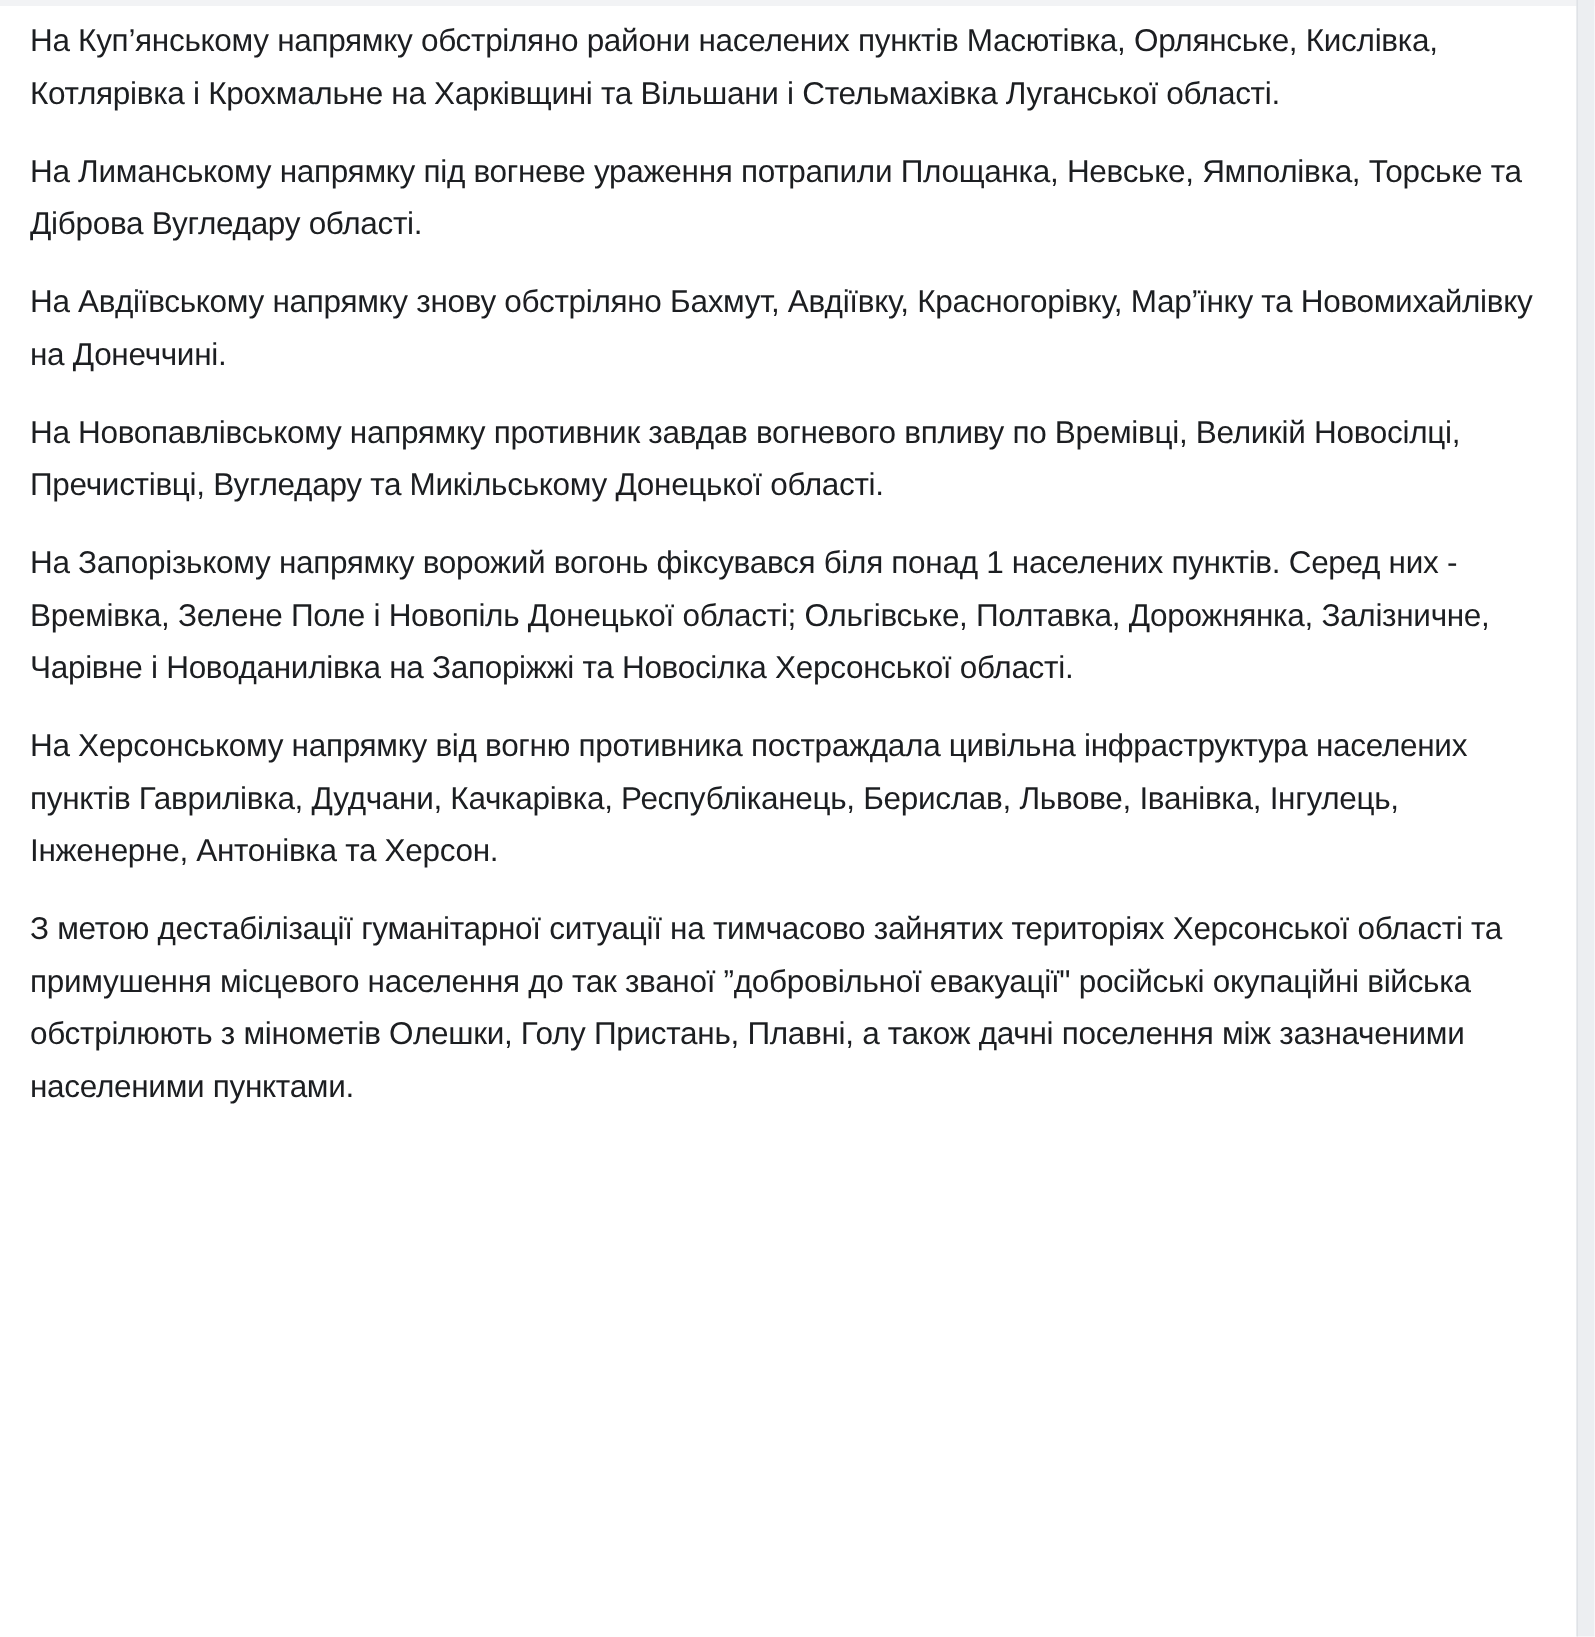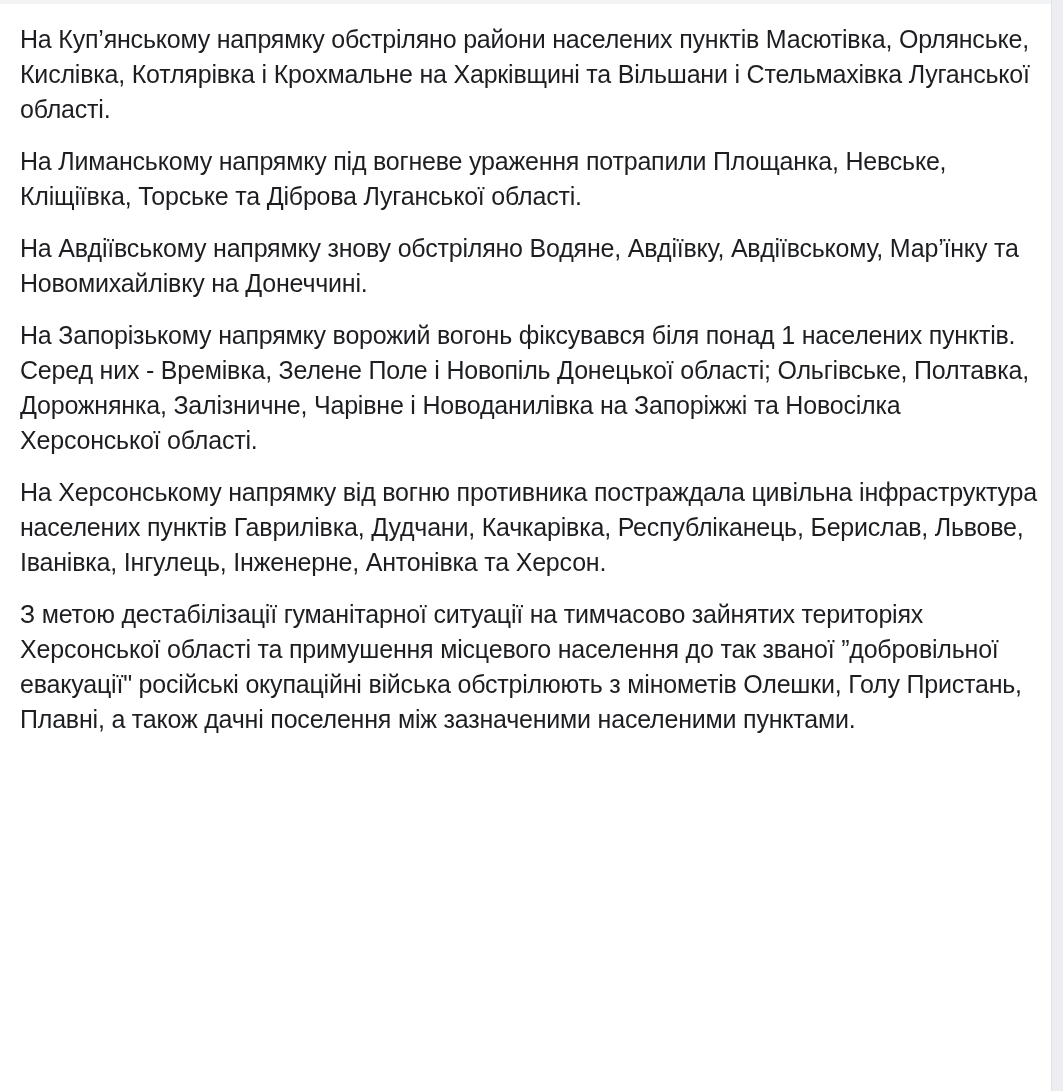--- a/index.html
+++ b/index.html
@@ -17,25 +17,25 @@
   .top-strip {
     position: absolute;
     top: 0;
     left: 0;
     right: 0;
     height: 4px;
     background: #f2f3f5;
   }
   .content {
     position: absolute;
-    top: 16px;
+    top: 4px;
     left: 20px;
     width: 1020px;
     color: #1c1e21;
-    font-size: 25px;
+    font-size: 21px;
     line-height: 35px;
     letter-spacing: -0.2px;
     padding-top: 6px;
   }
   .content p {
     margin: 0 0 17px 0;
     padding: 0;
   }
   .scrollbar {
     position: absolute;
@@ -48,20 +48,21 @@
     box-sizing: border-box;
   }
 </style>
 </head>
 <body>
 
 <div class="top-strip"></div>
 
 <div class="content">
   <p>На Куп’янському напрямку обстріляно райони населених пунктів Масютівка, Орлянське, Кислівка, Котлярівка і Крохмальне на Харківщині та Вільшани і Стельмахівка Луганської області.</p>
-  <p>На Лиманському напрямку під вогневе ураження потрапили Площанка, Невське, Кліщіївка, Торське та Діброва Луганської області.</p>
-  <p>На Авдіївському напрямку знову обстріляно Водяне, Авдіївку, Авдіївському, Мар’їнку та Новомихайлівку на Донеччині.</p>
+  <p>На Лиманському напрямку під вогневе ураження потрапили Площанка, Невське, Ямполівка, Торське та Діброва Вугледару області.</p>
+  <p>На Авдіївському напрямку знову обстріляно Бахмут, Авдіївку, Красногорівку, Мар’їнку та Новомихайлівку на Донеччині.</p>
+  <p>На Новопавлівському напрямку противник завдав вогневого впливу по Времівці, Великій Новосілці, Пречистівці, Вугледару та Микільському Донецької області.</p>
   <p>На Запорізькому напрямку ворожий вогонь фіксувався біля понад 1 населених пунктів. Серед них - Времівка, Зелене Поле і Новопіль Донецької області; Ольгівське, Полтавка, Дорожнянка, Залізничне, Чарівне і Новоданилівка на Запоріжжі та Новосілка Херсонської області.</p>
   <p>На Херсонському напрямку від вогню противника постраждала цивільна інфраструктура населених пунктів Гаврилівка, Дудчани, Качкарівка, Республіканець, Берислав, Львове, Іванівка, Інгулець, Інженерне, Антонівка та Херсон.</p>
   <p>З метою дестабілізації гуманітарної ситуації на тимчасово зайнятих територіях Херсонської області та примушення місцевого населення до так званої ”добровільної евакуації" російські окупаційні війська обстрілюють з мінометів Олешки, Голу Пристань, Плавні, а також дачні поселення між зазначеними населеними пунктами.</p>
 </div>
 
 <div class="scrollbar"></div>
 
 </body></html>

